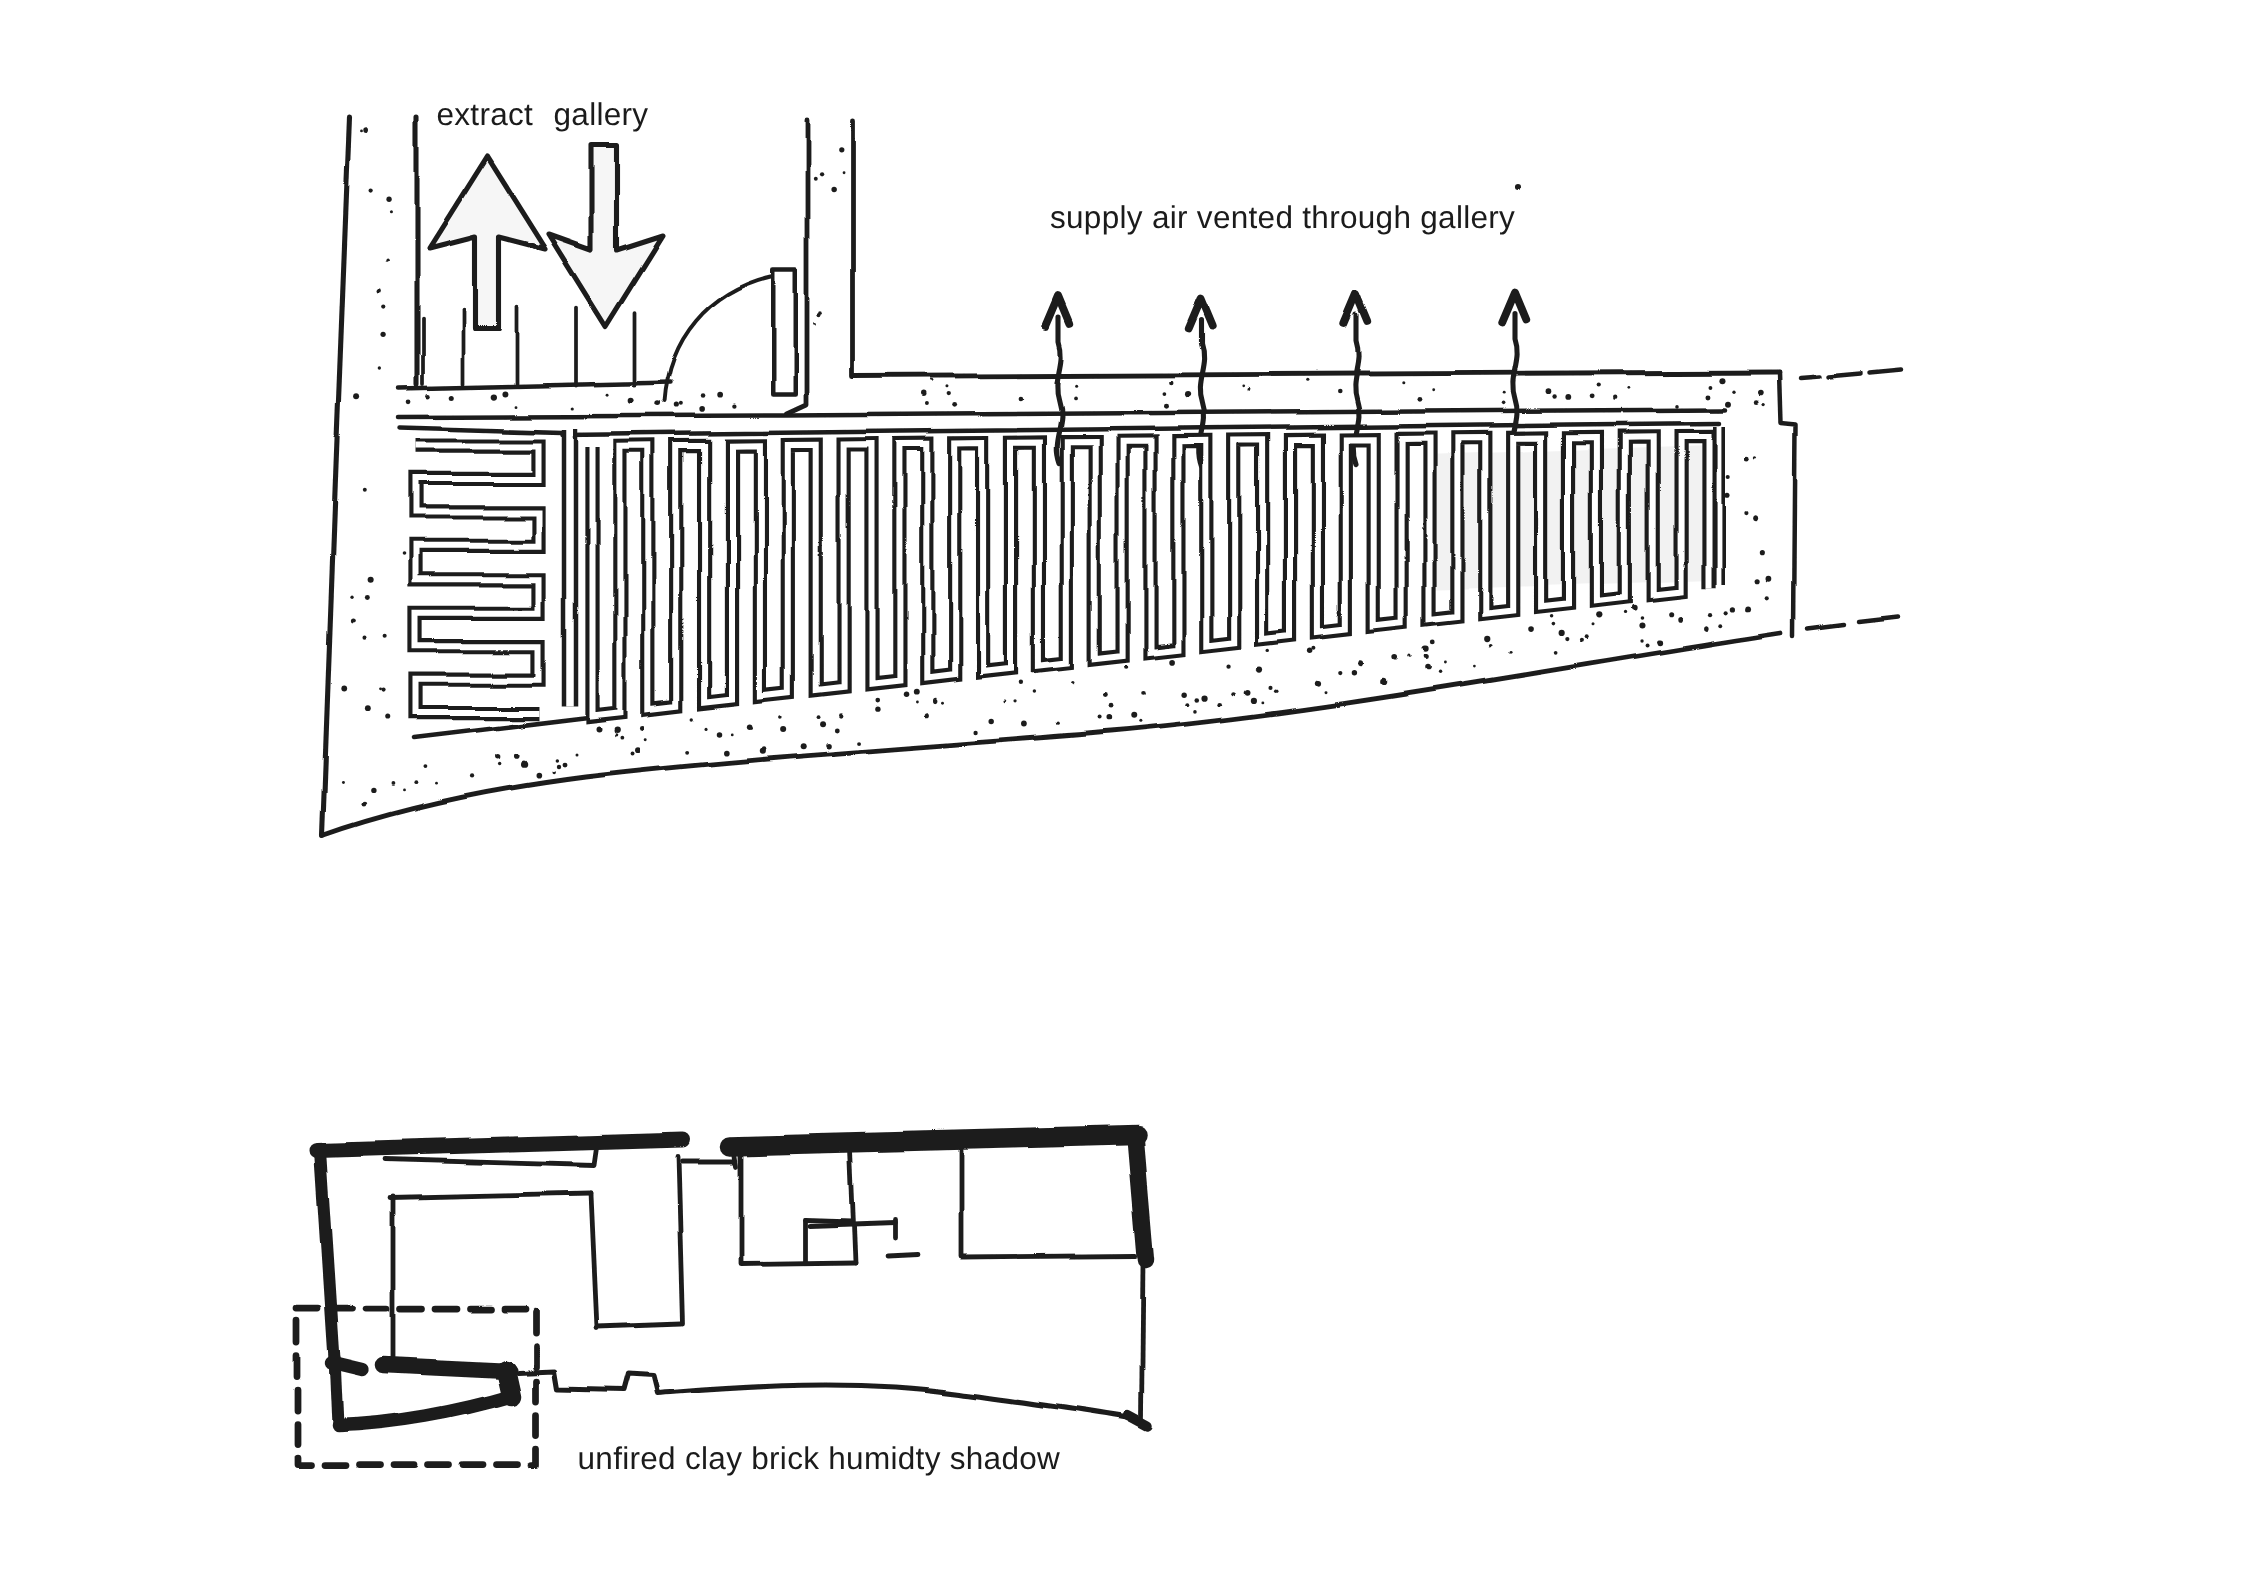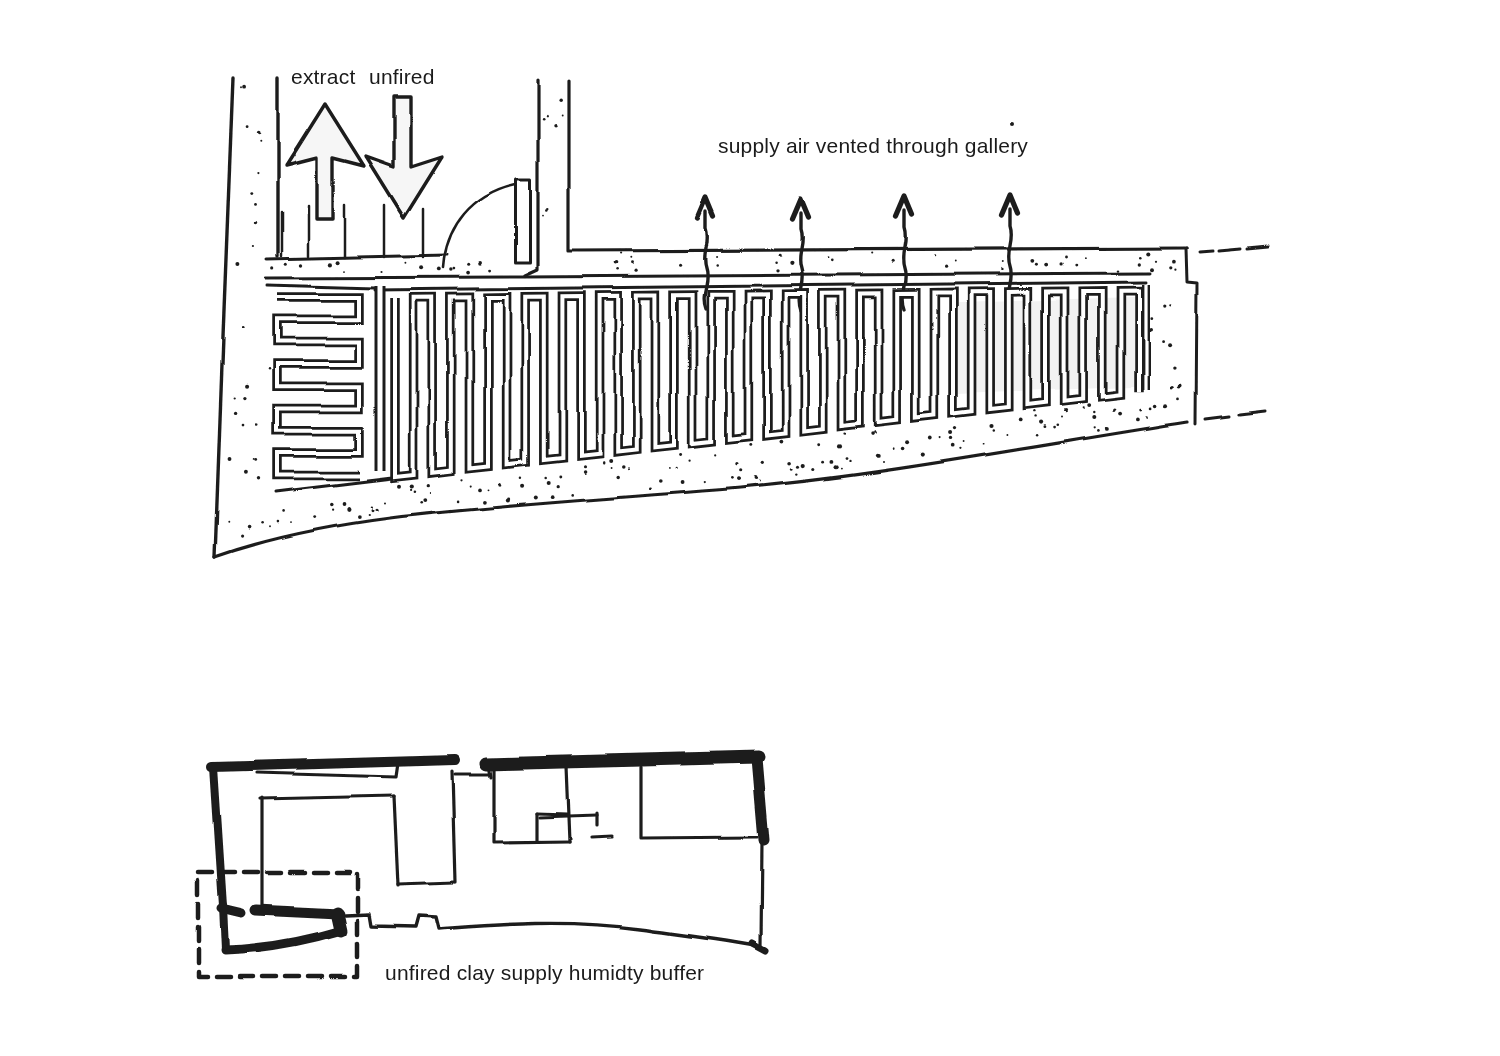--- a/index.html
+++ b/index.html
@@ -6,21 +6,21 @@
   .stage{
     position:relative;width:1500px;height:1056px;background:#ffffff;
     font-family:"Liberation Sans", sans-serif;overflow:hidden;padding-left:40px;
   }
   #sketch{position:absolute;left:0;top:0;}
   .lbl{
     position:absolute;font-size:21px;color:#1b1b1b;white-space:nowrap;
     letter-spacing:0.2px;
   }
   .note{
-    position:absolute;font-size:21px;color:#1b1b1b;text-align:center;
+    position:absolute;font-size:21px;color:#1b1b1b;text-align:left;
     line-height:28px;letter-spacing:0.2px;
   }
 </style>
 </head>
 <body>
 
 <div class="stage">
 
   <svg id="sketch" width="1500" height="1056" viewBox="0 0 1500 1056">
     <defs>
@@ -389,20 +389,20 @@
         </g>
 
         <path stroke-width="3.4" d="M345,915 L369,914 L371,926 L416,927 L419,916 L436,917 L439,929 C480,926 560,918 640,929 C690,936 731,941 760,947"></path>
 
         <path d="M198,872 L357,872 L357,977 L198,977 Z" stroke-width="4.5" stroke-dasharray="14 9"></path>
       </g>
     </g>
   </svg>
 
   <div class="lbl" style="left:291px;top:65px">extract</div>
-  <div class="lbl" style="left:369px;top:65px">unfired</div>
+  <div class="lbl" style="left:369px;top:65px">gallery</div>
 
   <div class="note" style="left:700px;top:132px;width:346px">
     <div>supply air vented through gallery</div>
   </div>
 
-  <div class="lbl" style="left:385px;top:961px">unfired clay supply humidty buffer</div>
+  <div class="lbl" style="left:385px;top:961px">unfired clay brick humidty shadow</div>
 </div>
 
 </body></html>

